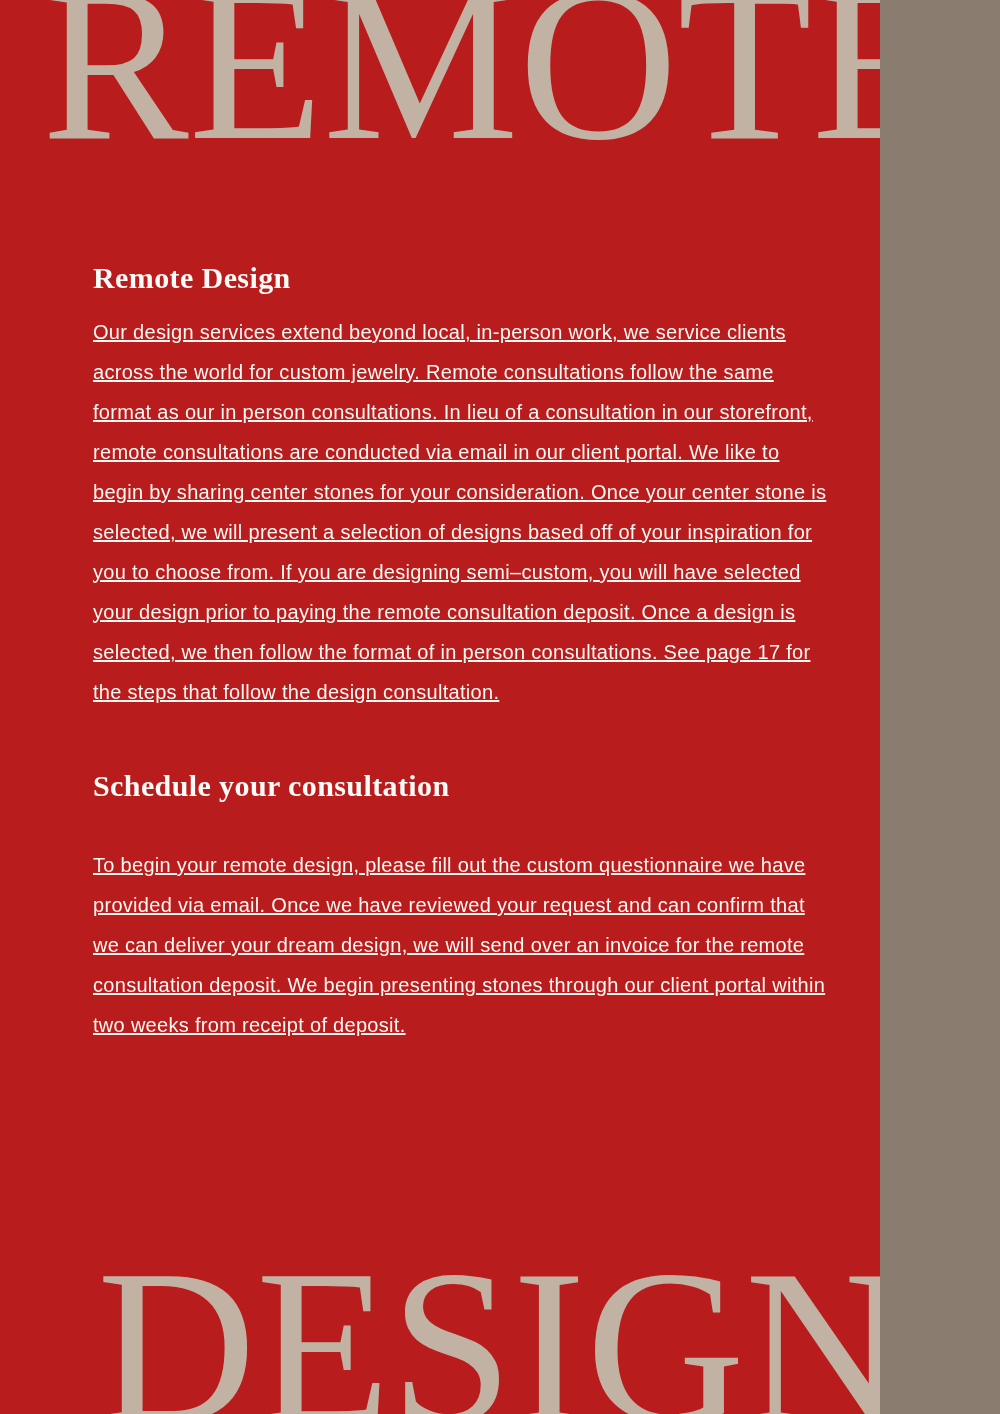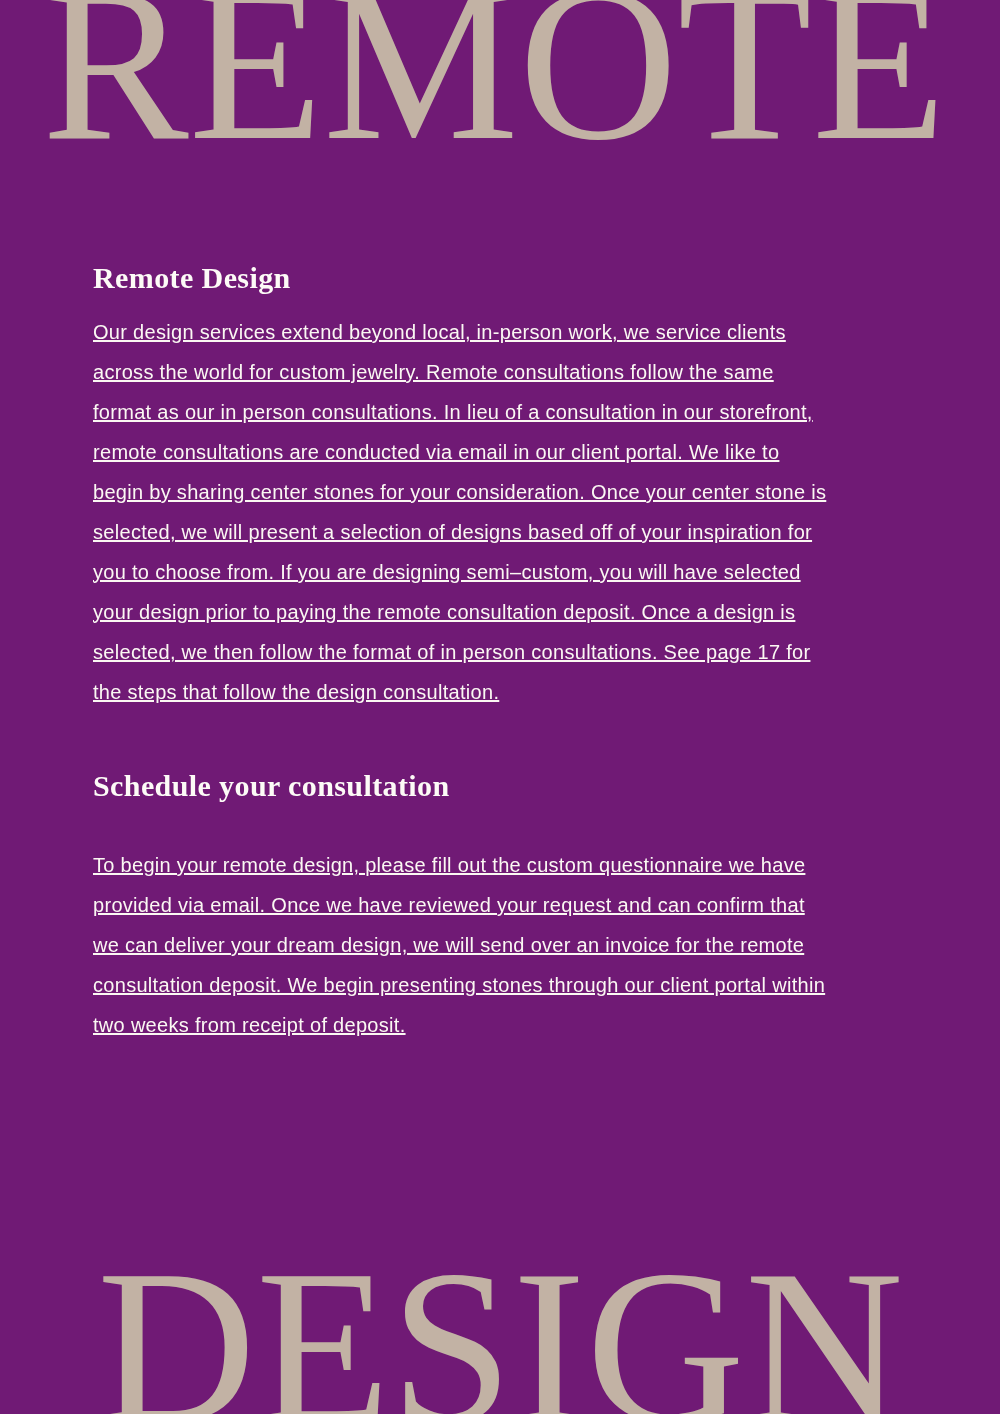--- a/index.html
+++ b/index.html
@@ -2,23 +2,23 @@
 <html><head>
 <meta charset="utf-8">
 <style>
   html, body {
     margin: 0;
     padding: 0;
     background: #8a7c6f;
   }
   .page {
     position: relative;
-    width: 1000px;
+    width: 880px;
     height: 1414px;
-    background: #701a75;
+    background: #b91c1c;
     overflow: hidden;
     font-family: "Liberation Sans", sans-serif;
   }
   .watermark {
     position: absolute;
     color: #c2b2a4;
     font-family: "Liberation Serif", serif;
     font-weight: 400;
     font-size: 220px;
     line-height: 1;

